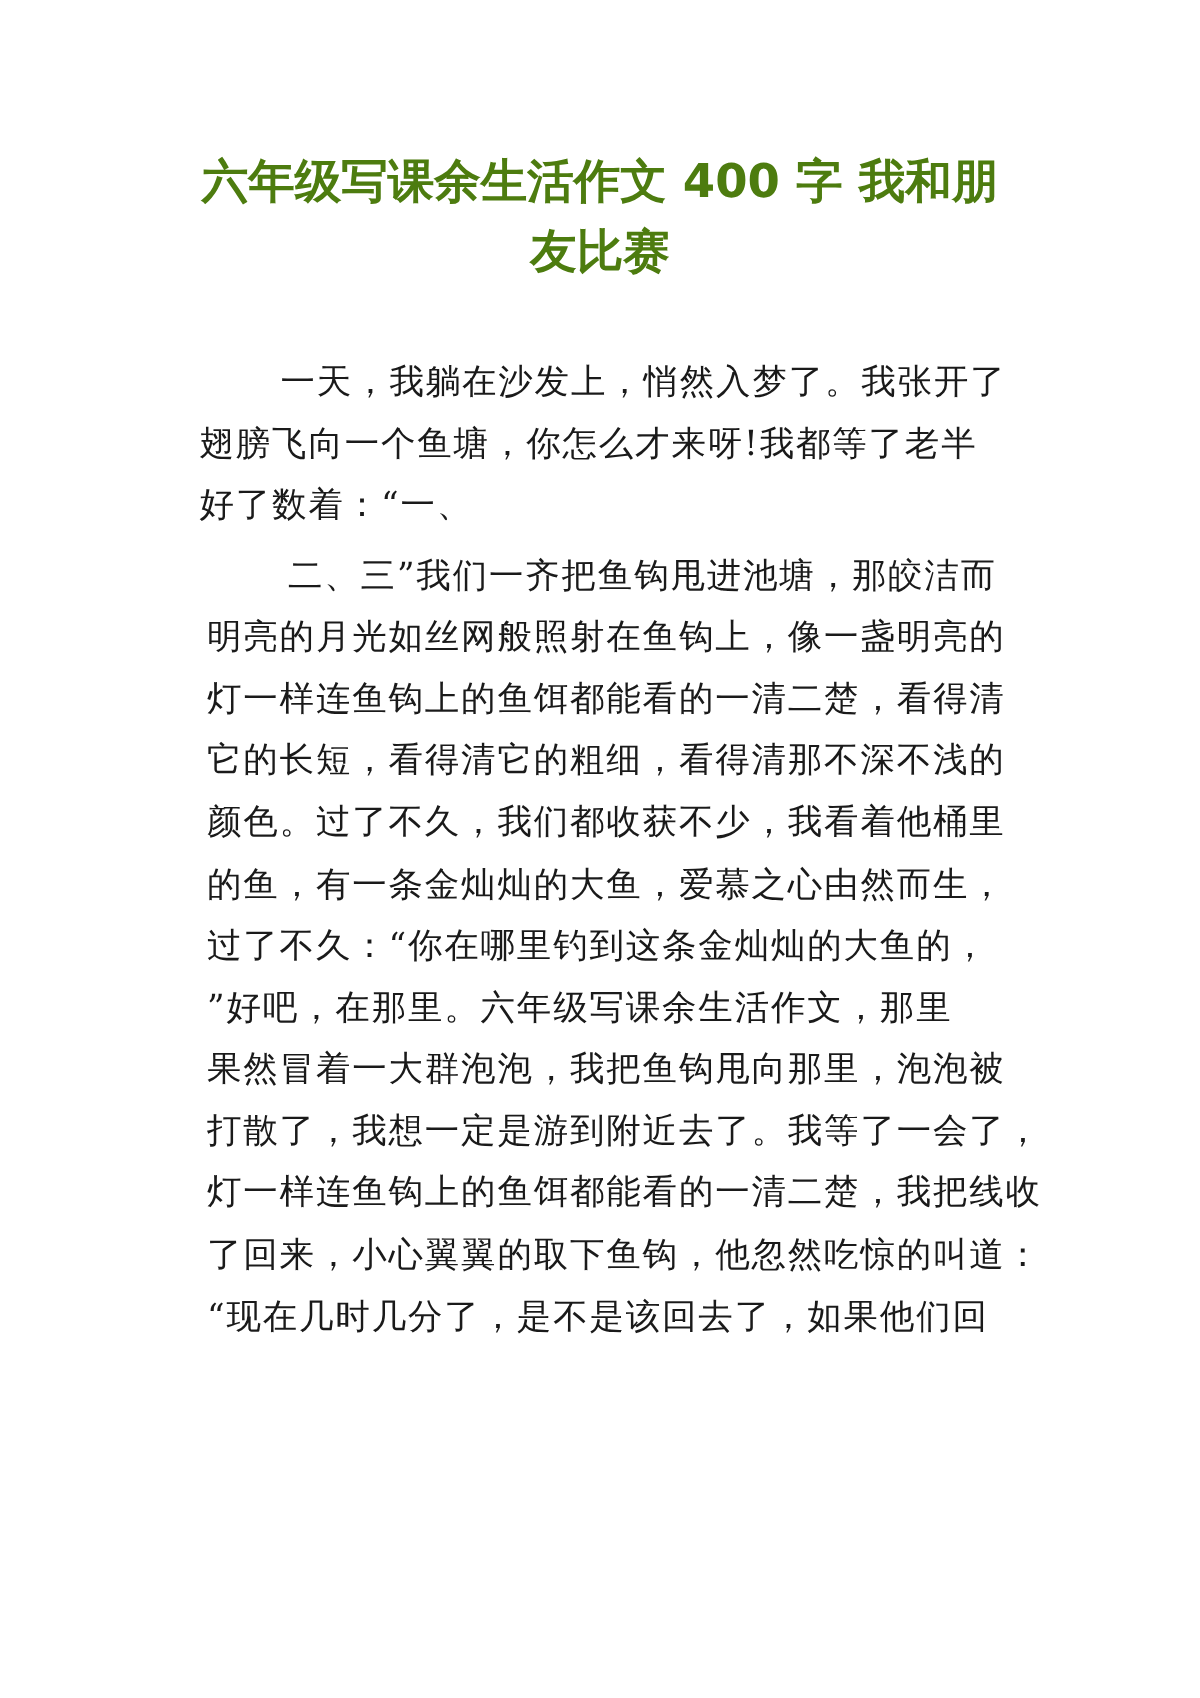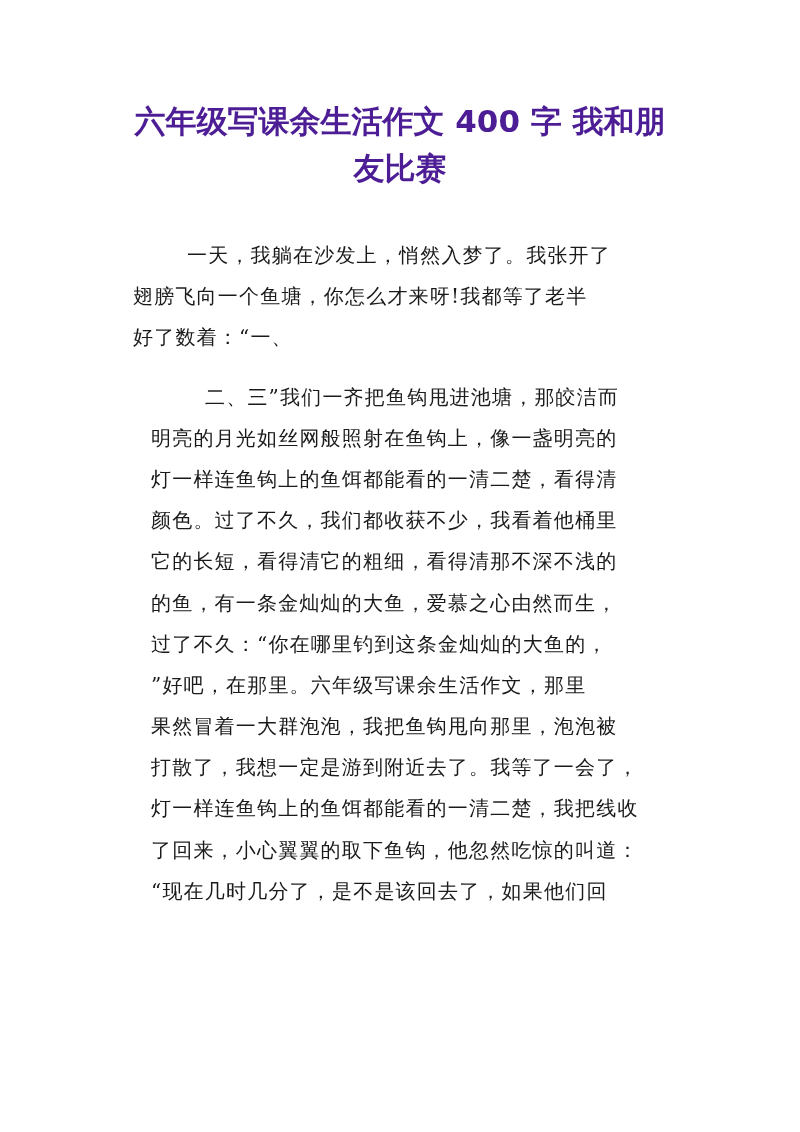--- a/index.html
+++ b/index.html
@@ -25,34 +25,34 @@
     .title {
       position: absolute;
       left: 120px;
       top: 98px;
       width: 560px;
       text-align: center;
       font-family: "DejaVu Sans", "Liberation Sans", sans-serif;
       font-weight: bold;
       font-size: 31px;
       line-height: 47px;
-      color: #4c1d95;
+      color: #4d7c0f;
       letter-spacing: 0px;
     }
     .title .line {
       display: block;
       white-space: nowrap;
     }
     .body {
       position: absolute;
       left: 133px;
       top: 235px;
       width: 540px;
       font-family: "DejaVu Serif", "Liberation Serif", serif;
-      font-size: 20px;
+      font-size: 23px;
       line-height: 41.2px;
       color: #1a1a1a;
     }
     .body .line {
       display: block;
       white-space: nowrap;
       height: 41.2px;
       letter-spacing: 1.2px;
     }
     .body .line.indent {
@@ -68,26 +68,26 @@
     <span class="line">六年级写课余生活作文 400 字  我和朋</span>
     <span class="line">友比赛</span>
   </h1>
 
   <div class="body">
     <p style="margin:0;">
       <span class="line indent">一天，我躺在沙发上，悄然入梦了。我张开了</span>
       <span class="line">翅膀飞向一个鱼塘，你怎么才来呀!我都等了老半</span>
       <span class="line">好了数着：“一、</span>
     </p>
-    <p style="margin:18px;">
+    <p style="margin:5px;">
       <span class="line indent">二、三”我们一齐把鱼钩甩进池塘，那皎洁而</span>
       <span class="line">明亮的月光如丝网般照射在鱼钩上，像一盏明亮的</span>
       <span class="line">灯一样连鱼钩上的鱼饵都能看的一清二楚，看得清</span>
+      <span class="line">它的长短，看得清它的粗细，看得清那不深不浅的</span>
       <span class="line">颜色。过了不久，我们都收获不少，我看着他桶里</span>
-      <span class="line">它的长短，看得清它的粗细，看得清那不深不浅的</span>
       <span class="line">的鱼，有一条金灿灿的大鱼，爱慕之心由然而生，</span>
       <span class="line">过了不久：“你在哪里钓到这条金灿灿的大鱼的，</span>
       <span class="line">”好吧，在那里。六年级写课余生活作文，那里</span>
       <span class="line">果然冒着一大群泡泡，我把鱼钩甩向那里，泡泡被</span>
       <span class="line">打散了，我想一定是游到附近去了。我等了一会了，</span>
       <span class="line">灯一样连鱼钩上的鱼饵都能看的一清二楚，我把线收</span>
       <span class="line">了回来，小心翼翼的取下鱼钩，他忽然吃惊的叫道：</span>
       <span class="line">“现在几时几分了，是不是该回去了，如果他们回</span>
     </p>
   </div>

